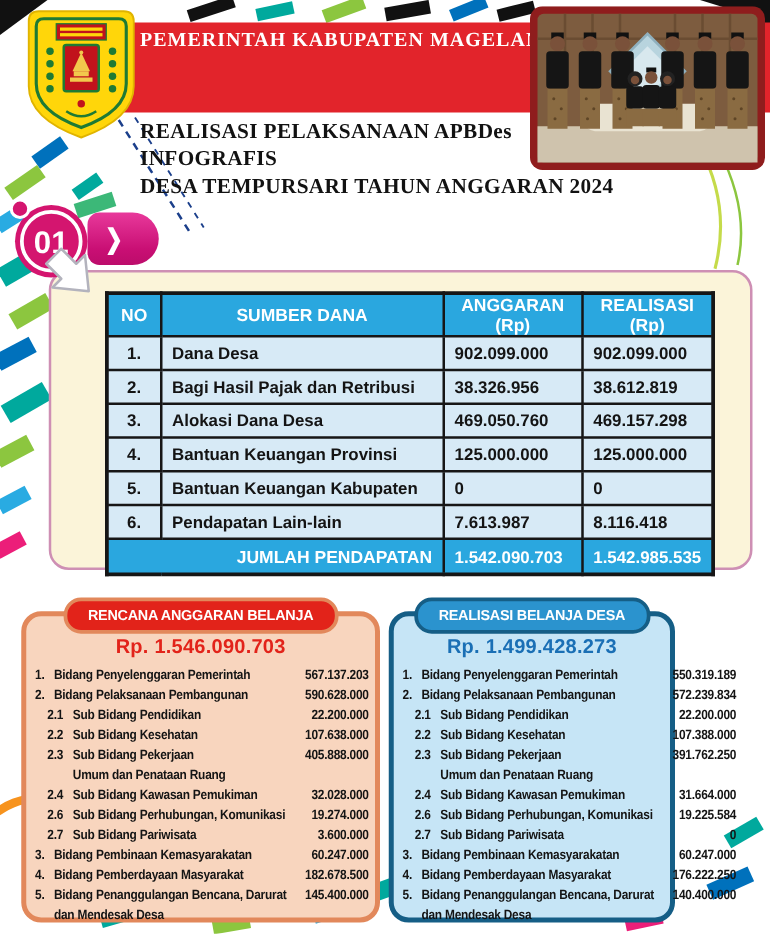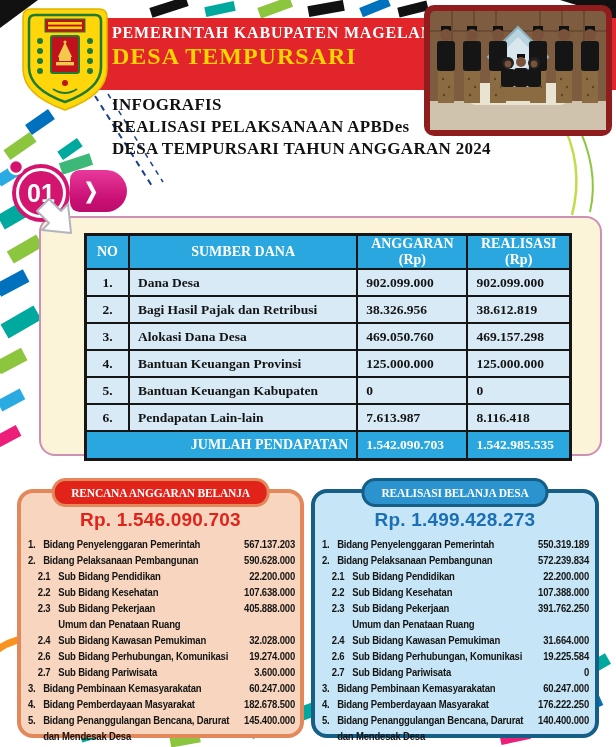--- a/index.html
+++ b/index.html
@@ -28,41 +28,41 @@
   .pill-pendapatan{position:absolute;left:70px;top:170px;height:42px;z-index:2;
        background:linear-gradient(180deg,#E8399B 0%,#C90F74 70%,#BC0C6B 100%);
        border-radius:10px 22px 22px 10px;display:flex;align-items:center;
        padding:0 22px 0 14px;color:#fff;font-weight:bold;font-size:20px;letter-spacing:-.3px;}
   .pill-pendapatan .chev{font-size:17px;margin-right:7px;transform:scaleY(1.25);}
 
   .cream-panel{position:absolute;left:39px;top:216px;width:563px;height:240px;z-index:1;
        background:var(--cream,#FBF4D9);border:2px solid #CE8FB4;border-radius:16px;box-sizing:border-box;}
 
   table.income{position:absolute;left:84px;top:233px;width:488px;z-index:2;
-       border-collapse:collapse;border:3px solid #161616;font-family:Liberation Serif, serif;}
+       border-collapse:collapse;border:3px solid #161616;}
   table.income th,table.income td{border:2px solid #161616;font-weight:bold;}
   table.income th{background:var(--table_header_blue,#2AA7DF);color:#fff;font-size:14px;height:26px;padding:0 4px;}
   table.income td{background:var(--table_row_blue,#D7EAF6);color:#141414;font-size:13.5px;height:25px;padding:0 8px;}
   td.c-no{text-align:center;padding:0 2px;}
   td.c-num{padding-right:10px;}
   tr.total-row td{background:var(--table_header_blue,#2AA7DF);color:#fff;height:26px;}
   tr.total-row td.c-lbl{text-align:right;font-size:14px;}
 
   
   .panel{position:absolute;top:489px;height:249px;border-radius:16px;box-sizing:border-box;z-index:1;}
   .panel.rencana{left:17px;width:287px;background:var(--rencana_bg,#F8D5BE);
                  border:4px solid var(--rencana_border,#E2885B);}
-  .panel.realisasi{left:311px;width:288px;background:var(--realisasi_bg,#C6E5F6);
+  .panel.realisasi{left:311px;width:229px;background:var(--realisasi_bg,#C6E5F6);
                  border:4px solid var(--realisasi_border,#155E86);}
   .panel .pill{position:absolute;top:-15px;left:50%;transform:translateX(-50%);height:23px;
        border-radius:14px;color:#fff;font-weight:bold;font-size:11.5px;letter-spacing:-.2px;
-       display:flex;align-items:center;padding:0 17px;white-space:nowrap;font-family:Liberation Serif, serif;}
+       display:flex;align-items:center;padding:0 17px;white-space:nowrap;}
   .panel.rencana .pill{background:var(--rencana_red,#E2231A);border:3px solid var(--rencana_border,#E2885B);}
   .panel.realisasi .pill{background:var(--realisasi_blue,#2B93CE);border:3px solid var(--realisasi_border,#155E86);}
-  .panel .total{text-align:center;font-weight:bold;font-size:19px;margin-top:16px;letter-spacing:.2px;}
+  .panel .total{text-align:center;font-weight:bold;font-size:16px;margin-top:16px;letter-spacing:.2px;}
   .panel.rencana .total{color:var(--rencana_red,#E2231A);}
   .panel.realisasi .total{color:var(--realisasi_total_blue,#1A6FB5);}
   .items{margin:5px 0 0 7px;width:300px;transform:scaleX(.89);transform-origin:left top;
          font-size:10.7px;font-weight:bold;color:#141414;line-height:16px;letter-spacing:-.2px;}
   .item{display:flex;align-items:flex-start;}
   .item .num{flex:none;width:17px;}
   .item.sub{padding-left:11px;}
   .item.sub .num{width:23px;}
   .item .lbl{flex:1;min-width:0;white-space:nowrap;}
   .item .lbl div{white-space:nowrap;}
@@ -138,21 +138,20 @@
         <circle cx="69" cy="44" r="3"></circle>
         <circle cx="69" cy="54" r="3"></circle>
         <circle cx="69" cy="64" r="3"></circle>
     </g>
     <circle cx="44" cy="76" r="3" fill="#C1121C"></circle>
     <path d="M32 82 Q44 90 56 82" stroke="#1E7A34" stroke-width="2" fill="none"></path>
   </svg>
 
   <div class="banner-text">
     <div class="l1">PEMERINTAH KABUPATEN MAGELANG</div>
-    <div class="l3">DESA TEMPURSARI</div>
   </div>
 
   <svg class="photo" viewBox="0 0 188 131">
     <rect x="0" y="0" width="188" height="131" rx="10" fill="#8F1D1D"></rect>
     <rect x="6" y="6" width="176" height="119" rx="5" fill="#7D5C3F"></rect>
     <g stroke="#6A4C32" stroke-width="2">
       <line x1="28" y1="6" x2="28" y2="96"></line>
         <line x1="50" y1="6" x2="50" y2="96"></line>
       <line x1="72" y1="6" x2="72" y2="96"></line>
         <line x1="116" y1="6" x2="116" y2="96"></line>
@@ -238,22 +237,22 @@
       <g transform="translate(110,0)">
           <circle cx="0" cy="58" r="6" fill="#222"></circle>
           <circle cx="0" cy="59" r="3.4" fill="#7A513A"></circle>
           <rect x="-7" y="64" width="14" height="18" rx="3" fill="#151515"></rect>
           <rect x="-7" y="82" width="14" height="14" fill="#8A6B42"></rect>
         </g>
     </g>
   </svg>
 
   <div class="title-block">
+    <div>REALISASI PELAKSANAAN APBDes</div>
     <div>INFOGRAFIS</div>
-    <div>REALISASI PELAKSANAAN APBDes</div>
     <div>DESA TEMPURSARI TAHUN ANGGARAN 2024</div>
   </div>
 
   <svg class="badge01" viewBox="0 0 76 80">
     <circle cx="36" cy="34" r="29" fill="#D4156F"></circle>
     <circle cx="36" cy="34" r="23.5" fill="none" stroke="#ffffff" stroke-width="3"></circle>
     <circle cx="11" cy="8" r="7" fill="#D4156F" stroke="#ffffff" stroke-width="2.5"></circle>
     <text x="36" y="43" text-anchor="middle" font-size="25" font-weight="bold" fill="#ffffff">01</text>
     <polygon points="44,40 56,52 63,45 66,74 37,71 44,64 32,52" fill="#ffffff" stroke="#b3b3bd" stroke-width="2" stroke-linejoin="round"></polygon>
   </svg>

